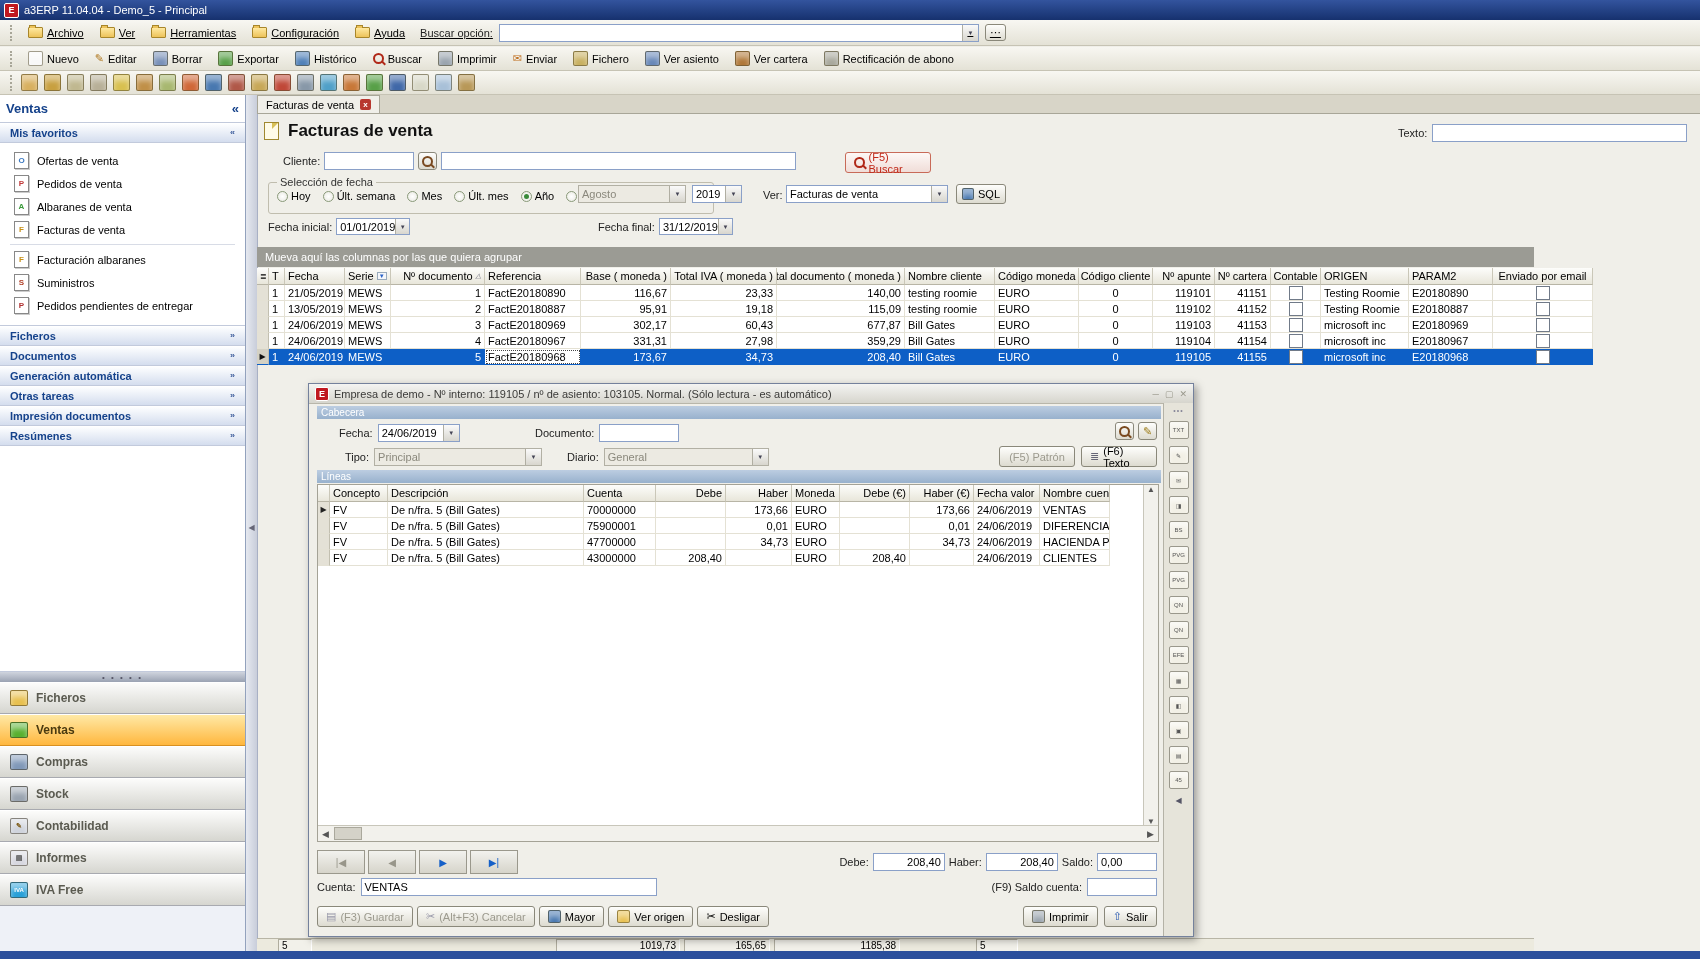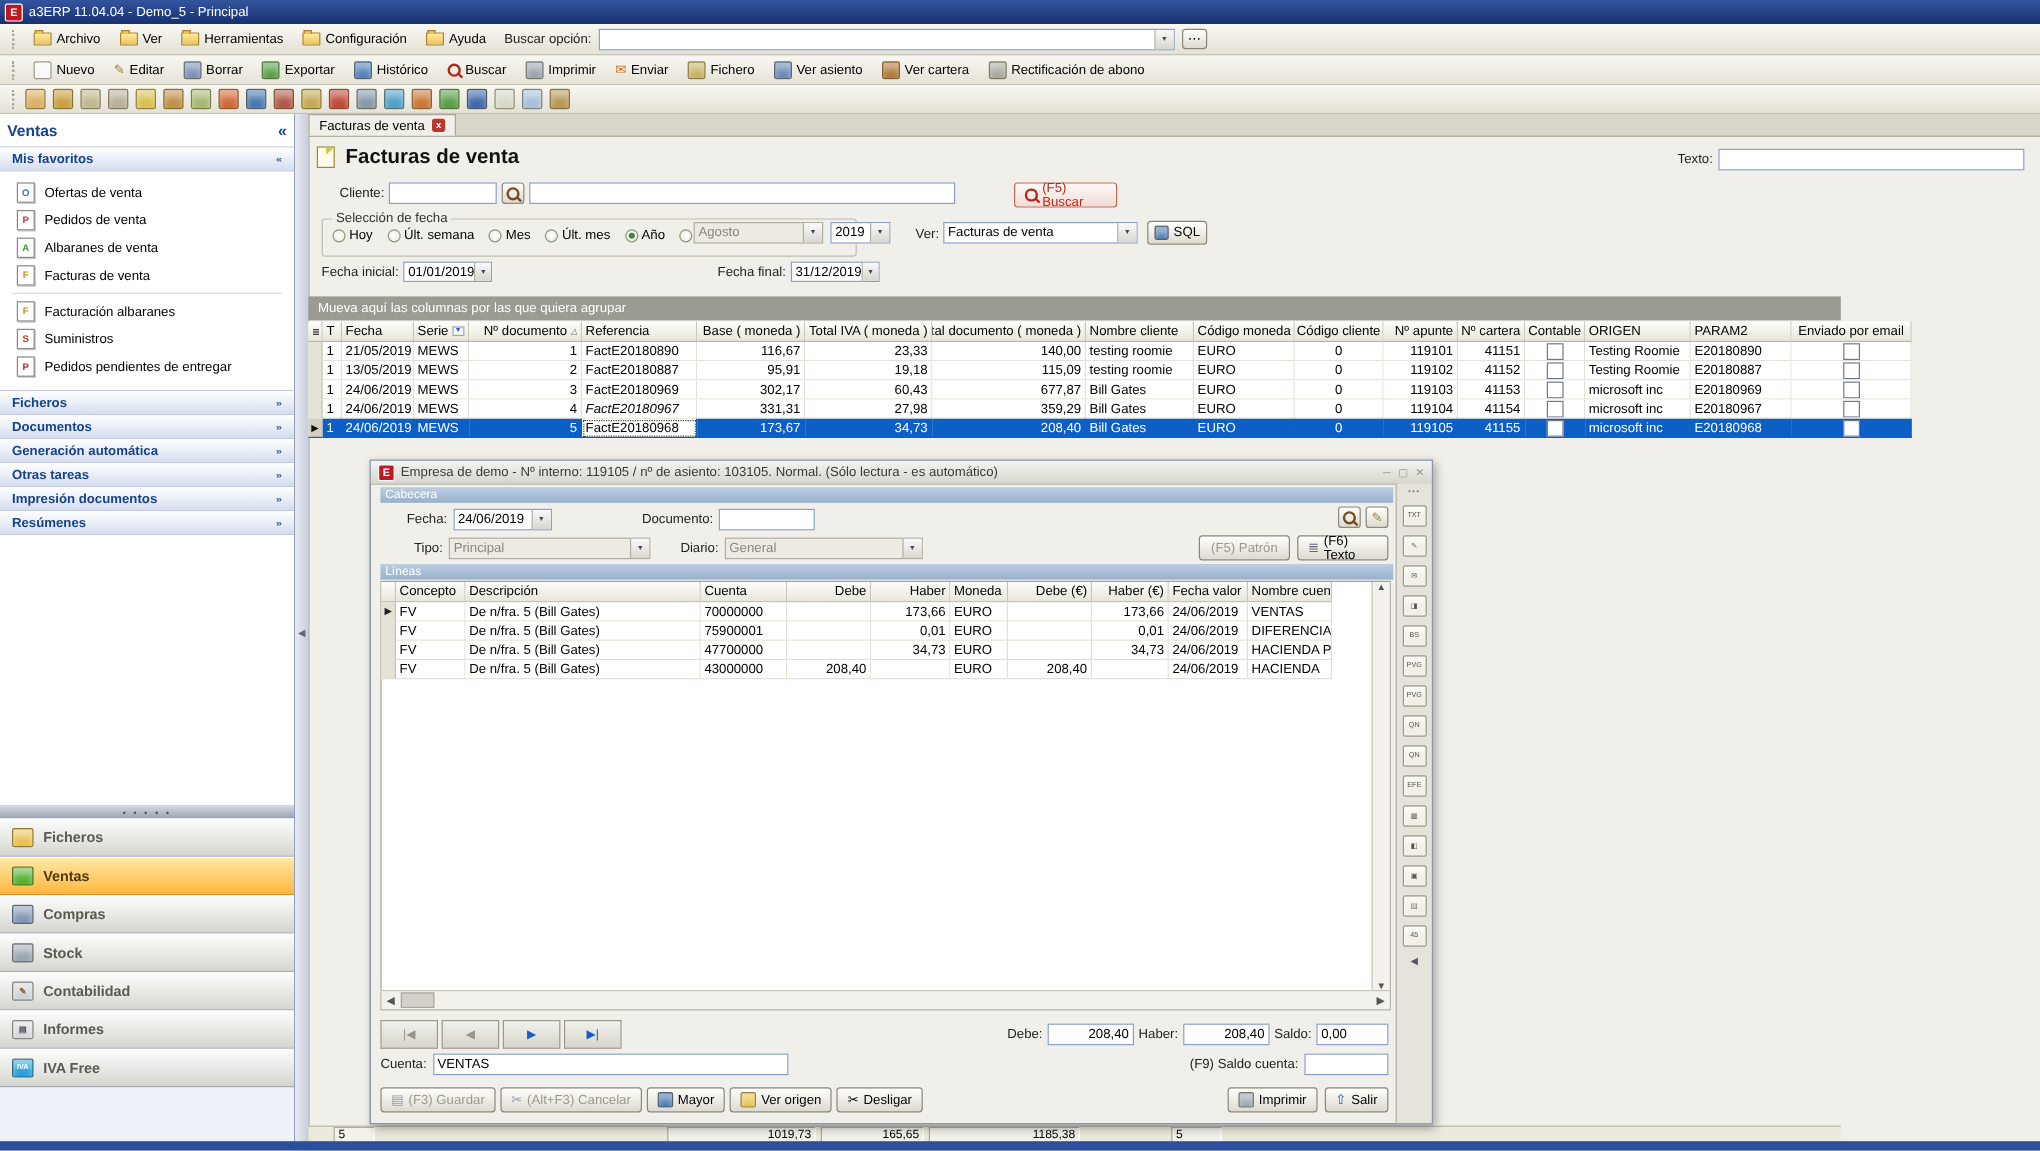--- a/index.html
+++ b/index.html
@@ -6,21 +6,21 @@
   #screen{position:relative;width:1700px;height:959px;background:#f0efe9;overflow:hidden;
     font-family:"Liberation Sans",sans-serif;font-size:11px;color:#000;}
   .abs{position:absolute;}
   
   .titlebar{left:0;top:0;width:1700px;height:20px;background:linear-gradient(#33549e,#16316e);
     display:flex;align-items:center;gap:5px;padding-left:4px;box-sizing:border-box;color:#fff;font-size:11px;}
   .appicon{width:13px;height:13px;background:#c01820;color:#fff;font-weight:bold;font-size:9px;
     display:inline-flex;align-items:center;justify-content:center;border-radius:2px;border:1px solid #fff;}
   .bar{left:0;width:1700px;background:linear-gradient(#f8f7f2,#e4e2d6);border-bottom:1px solid #c6c3b4;
     display:flex;align-items:center;box-sizing:border-box;padding-left:6px;gap:2px;}
-  .menubar{top:20px;height:26px;}
+  .menubar{top:20px;height:26px;text-decoration:underline;}
   .toolbar2{top:47px;height:24px;}
   .toolbar3{top:71px;height:24px;}
   .grip{width:3px;height:16px;border-left:2px dotted #a8a698;margin:0 4px;}
   .menu-item,.tb-item{display:flex;align-items:center;gap:4px;padding:2px 6px;border:1px solid transparent;border-radius:2px;}
   .folder{width:13px;height:9px;background:linear-gradient(#ffe9a0,#edc35a);border:1px solid #a8862a;border-radius:1px;position:relative;}
   .folder::before{content:'';position:absolute;top:-3px;left:0;width:5px;height:2px;background:#edc35a;border:1px solid #a8862a;border-bottom:none;}
   .ico{display:inline-block;width:13px;height:13px;border-radius:2px;border:1px solid rgba(90,80,50,.55);
     box-shadow:inset 0 6px 5px rgba(255,255,255,.45);}
   .ico.sm{width:15px;height:15px;display:inline-flex;align-items:center;justify-content:center;font-size:7px;color:#fff;}
   .mag{display:inline-block;width:7px;height:7px;border:2px solid #7a4a20;border-radius:50%;position:relative;}
@@ -561,21 +561,21 @@
         <span class="g-c a-c" style="width: 100px;">
           <i class="cbx"></i>
         </span>
       </div>
       <div class="g-row">
         <span class="g-c a-l indcol" style="width: 12px;"></span>
         <span class="g-c a-l" style="width: 16px;">1</span>
         <span class="g-c a-l" style="width: 60px;">24/06/2019</span>
         <span class="g-c a-l" style="width: 46px;">MEWS</span>
         <span class="g-c a-r" style="width: 94px;">4</span>
-        <span class="g-c a-l" style="width: 96px; font-style: italic;">FactE20180967</span>
+        <span class="g-c a-l" style="width: 96px;">FactE20180967</span>
         <span class="g-c a-r" style="width: 90px;">331,31</span>
         <span class="g-c a-r" style="width: 106px;">27,98</span>
         <span class="g-c a-r" style="width: 128px;">359,29</span>
         <span class="g-c a-l" style="width: 90px;">Bill Gates</span>
         <span class="g-c a-l" style="width: 84px;">EURO</span>
         <span class="g-c a-c" style="width: 74px;">0</span>
         <span class="g-c a-r" style="width: 62px;">119104</span>
         <span class="g-c a-r" style="width: 56px;">41154</span>
         <span class="g-c a-c" style="width: 50px;">
           <i class="cbx"></i>
@@ -783,21 +783,21 @@
             <span class="g-c a-l indcol" style="width: 12px;"></span>
             <span class="g-c a-l" style="width: 58px;">FV</span>
             <span class="g-c a-l" style="width: 196px;">De n/fra. 5 (Bill Gates)</span>
             <span class="g-c a-l" style="width: 72px;">43000000</span>
             <span class="g-c a-r" style="width: 70px;">208,40</span>
             <span class="g-c a-r" style="width: 66px;"></span>
             <span class="g-c a-l" style="width: 48px;">EURO</span>
             <span class="g-c a-r" style="width: 70px;">208,40</span>
             <span class="g-c a-r" style="width: 64px;"></span>
             <span class="g-c a-l" style="width: 66px;">24/06/2019</span>
-            <span class="g-c a-l" style="width: 70px;">HACIENDA</span>
+            <span class="g-c a-l" style="width: 70px;">CLIENTES</span>
           </div>
         </div>
 
       <div style="position:absolute;right:0;top:0;bottom:15px;width:14px;background:#f2f1ec;border-left:1px solid #c8c6ba;display:flex;flex-direction:column;align-items:center;justify-content:space-between;">
         <span style="font-size:8px;color:#555;">▲</span>
         <span style="font-size:8px;color:#555;">▼</span>
       </div>
 
       <div class="hscroll" style="position:absolute;left:0;right:0;bottom:0;">
         <span class="hs-arrow">◀</span>

